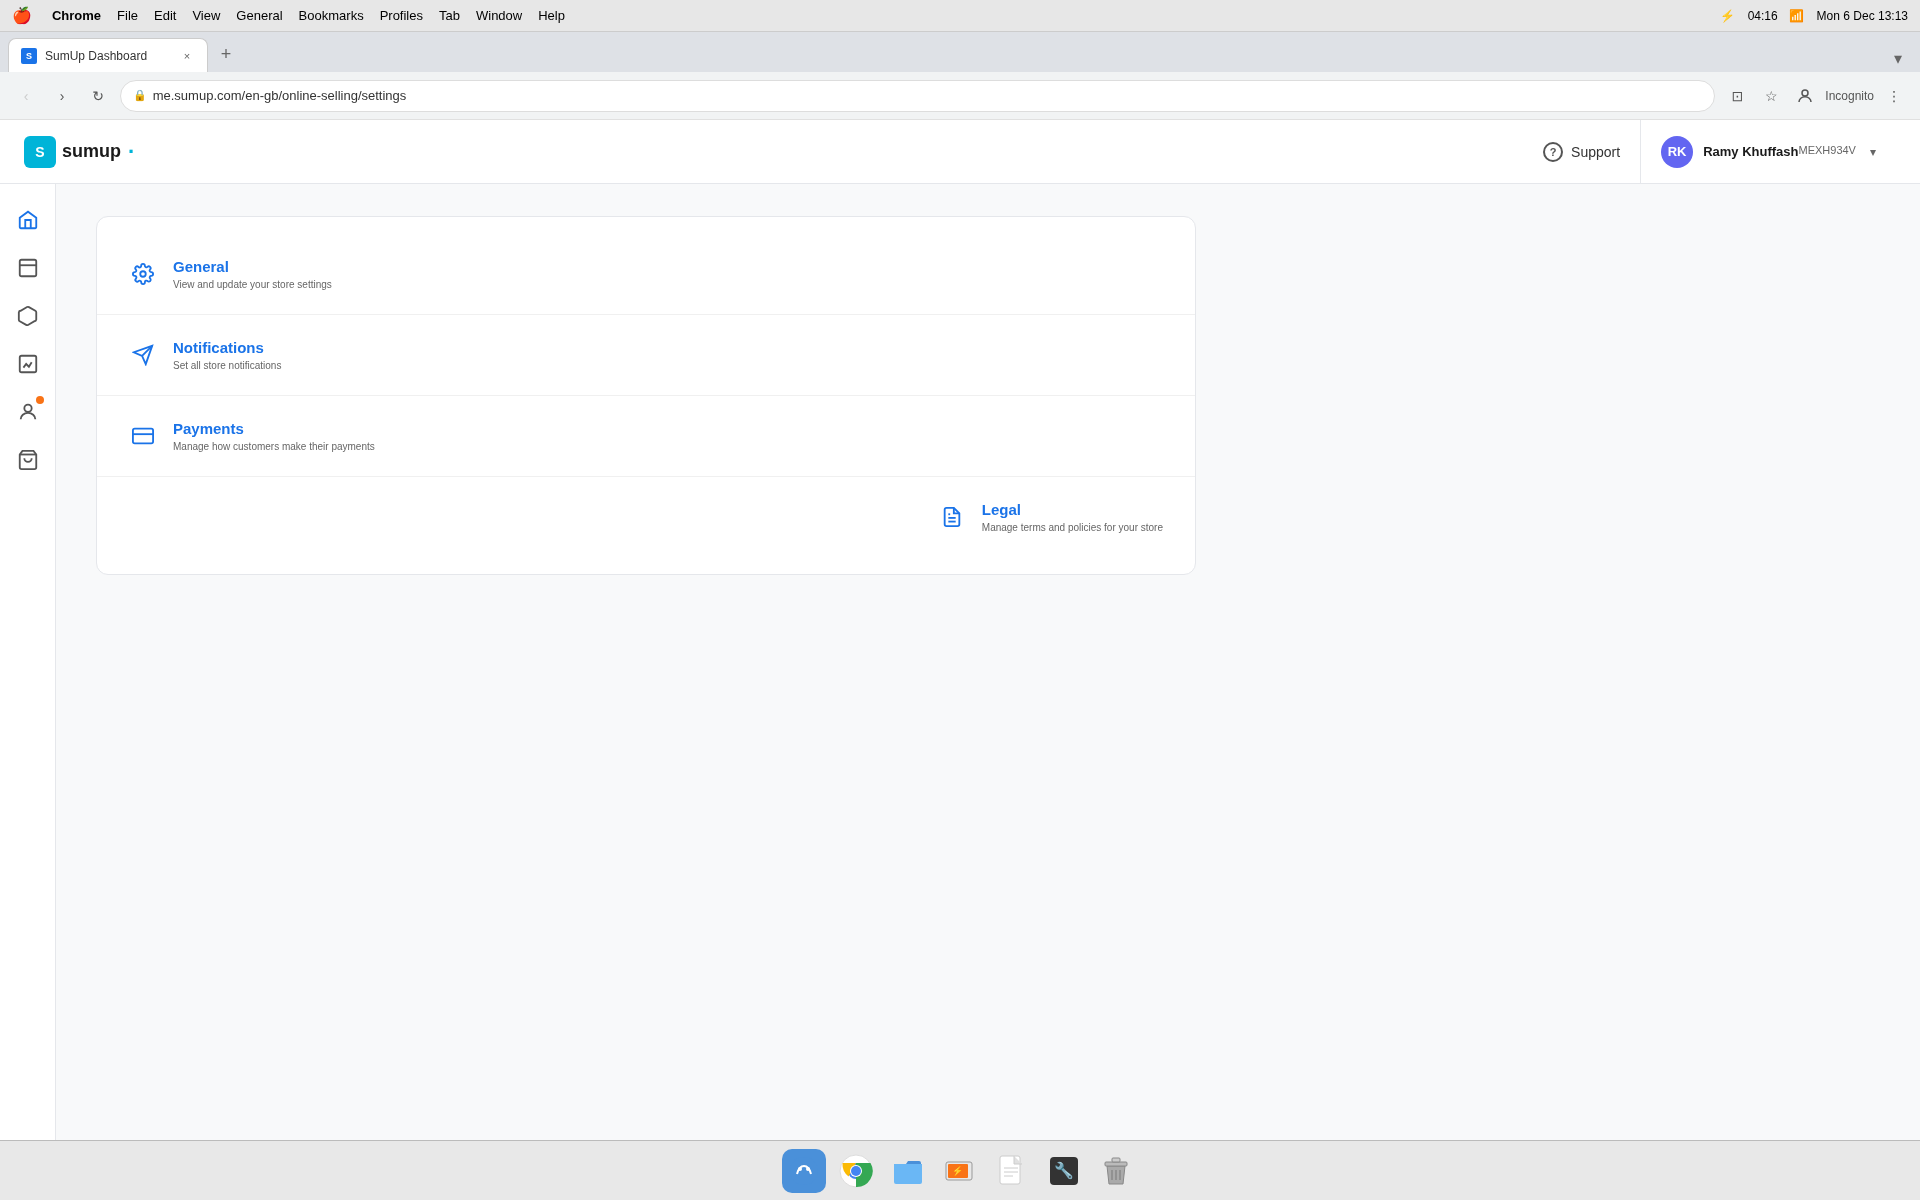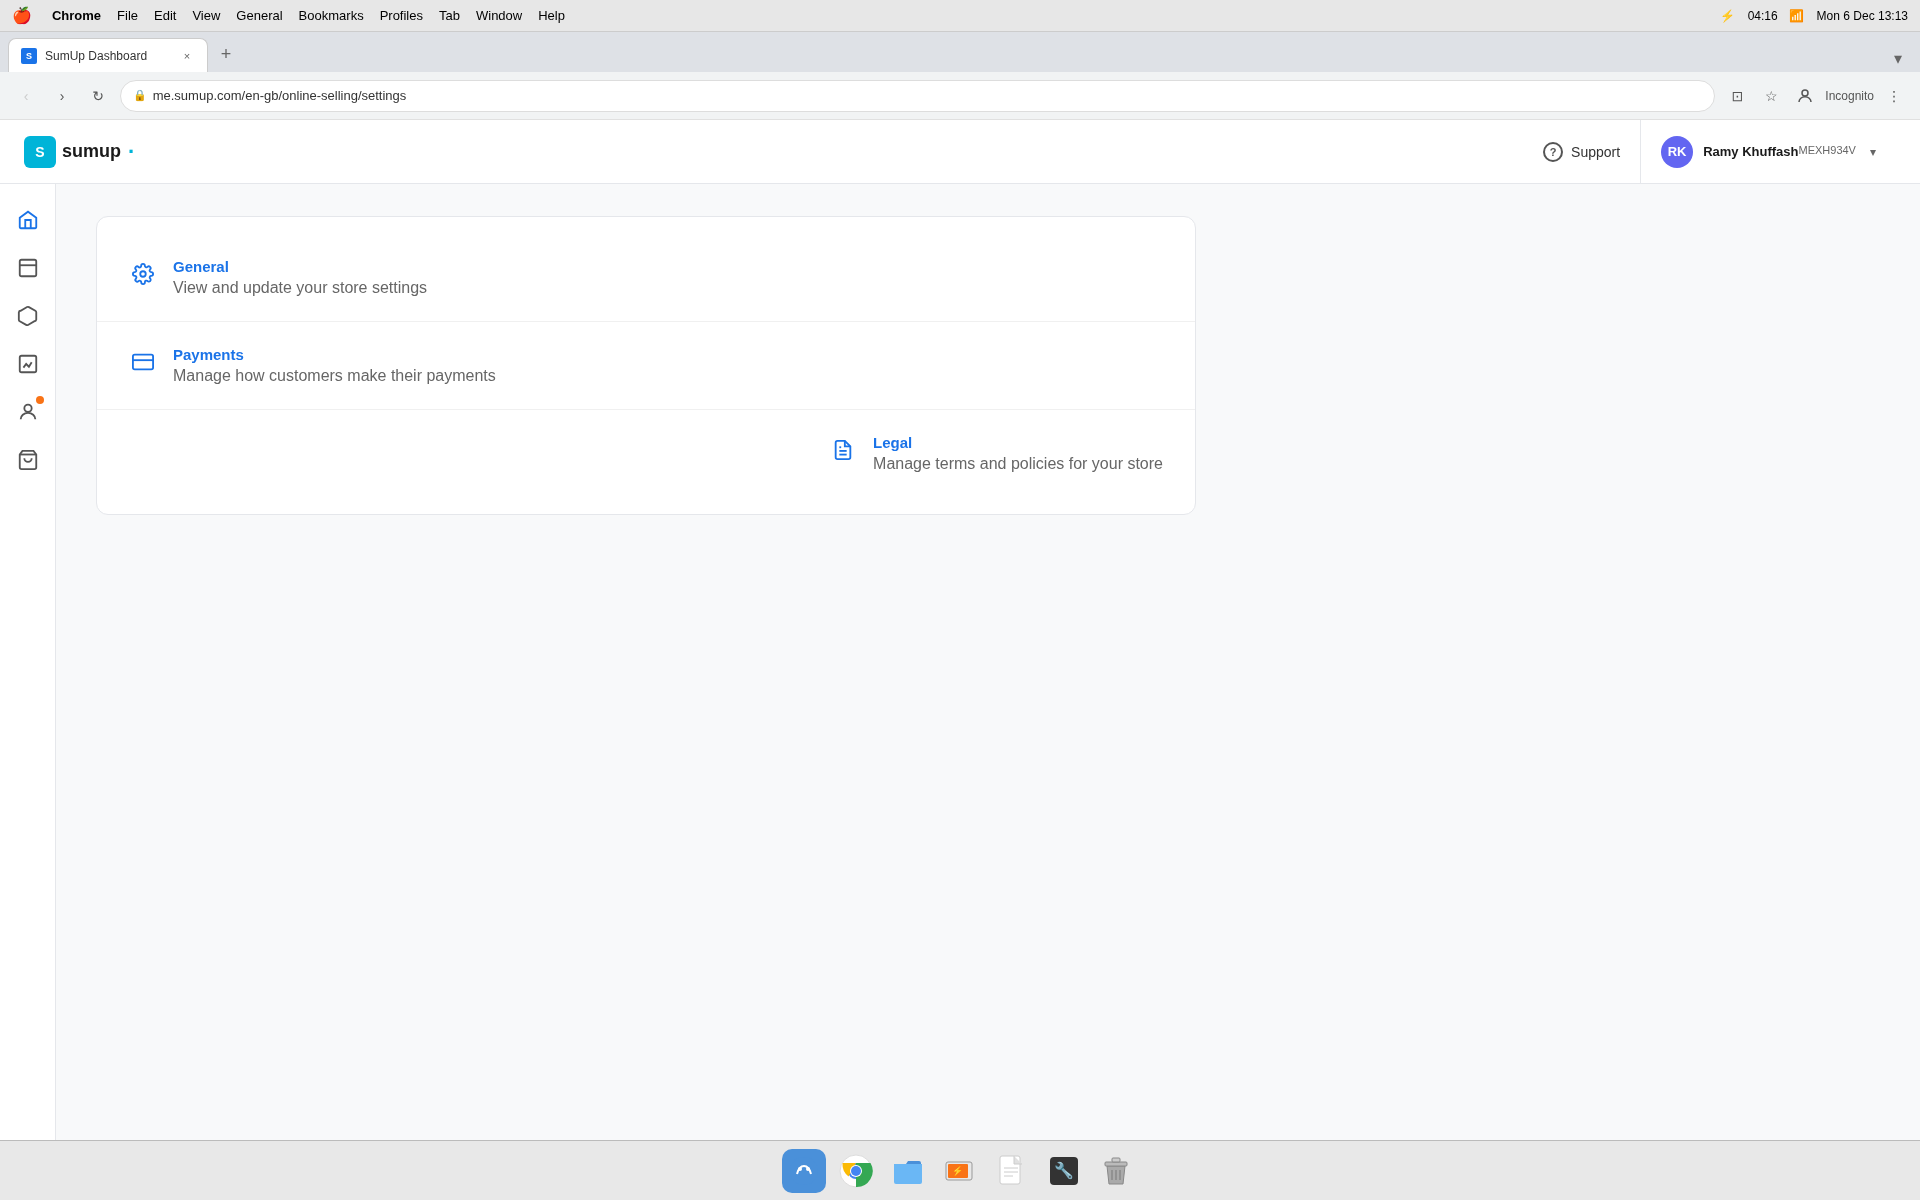--- a/index.html
+++ b/index.html
@@ -204,21 +204,21 @@
     }
     .settings-icon svg { width: 22px; height: 22px; }
     .settings-text { display: flex; flex-direction: column; gap: 4px; }
     .settings-link {
       font-size: 15px;
       font-weight: 600;
       color: #1a73e8;
       text-decoration: none;
     }
     .settings-desc {
-      font-size: 16px;
+      font-size: 10px;
       color: #666;
     }
 
     
     .macos-dock {
       height: 60px;
       background: rgba(230,230,230,0.85);
       border-top: 1px solid #bbb;
       display: flex;
       align-items: center;
@@ -371,20 +371,32 @@
                 <path d="M19.4 15a1.65 1.65 0 00.33 1.82l.06.06a2 2 0 010 2.83 2 2 0 01-2.83 0l-.06-.06a1.65 1.65 0 00-1.82-.33 1.65 1.65 0 00-1 1.51V21a2 2 0 01-4 0v-.09A1.65 1.65 0 009 19.4a1.65 1.65 0 00-1.82.33l-.06.06a2 2 0 01-2.83-2.83l.06-.06A1.65 1.65 0 004.68 15a1.65 1.65 0 00-1.51-1H3a2 2 0 010-4h.09A1.65 1.65 0 004.6 9a1.65 1.65 0 00-.33-1.82l-.06-.06a2 2 0 012.83-2.83l.06.06A1.65 1.65 0 009 4.68a1.65 1.65 0 001-1.51V3a2 2 0 014 0v.09a1.65 1.65 0 001 1.51 1.65 1.65 0 001.82-.33l.06-.06a2 2 0 012.83 2.83l-.06.06A1.65 1.65 0 0019.4 9a1.65 1.65 0 001.51 1H21a2 2 0 010 4h-.09a1.65 1.65 0 00-1.51 1z"></path>
               </svg>
             </div>
             <div class="settings-text">
               <a class="settings-link">General</a>
               <span class="settings-desc">View and update your store settings</span>
             </div>
           </div>
 
 
+          <div class="settings-item">
+            <div class="settings-icon">
+              <svg viewBox="0 0 24 24" fill="none" stroke="#1a73e8" stroke-width="2">
+                <line x1="22" y1="2" x2="11" y2="13"></line>
+                <polygon points="22 2 15 22 11 13 2 9 22 2"></polygon>
+              </svg>
+            </div>
+            <div class="settings-text">
+              <a class="settings-link">Notifications</a>
+              <span class="settings-desc">Set all store notifications</span>
+            </div>
+          </div>
 
           <div class="settings-item">
             <div class="settings-icon">
               <svg viewBox="0 0 24 24" fill="none" stroke="#1a73e8" stroke-width="2">
                 <rect x="1" y="4" width="22" height="16" rx="2" ry="2"></rect>
                 <line x1="1" y1="10" x2="23" y2="10"></line>
               </svg>
             </div>
             <div class="settings-text">
               <a class="settings-link">Payments</a>

